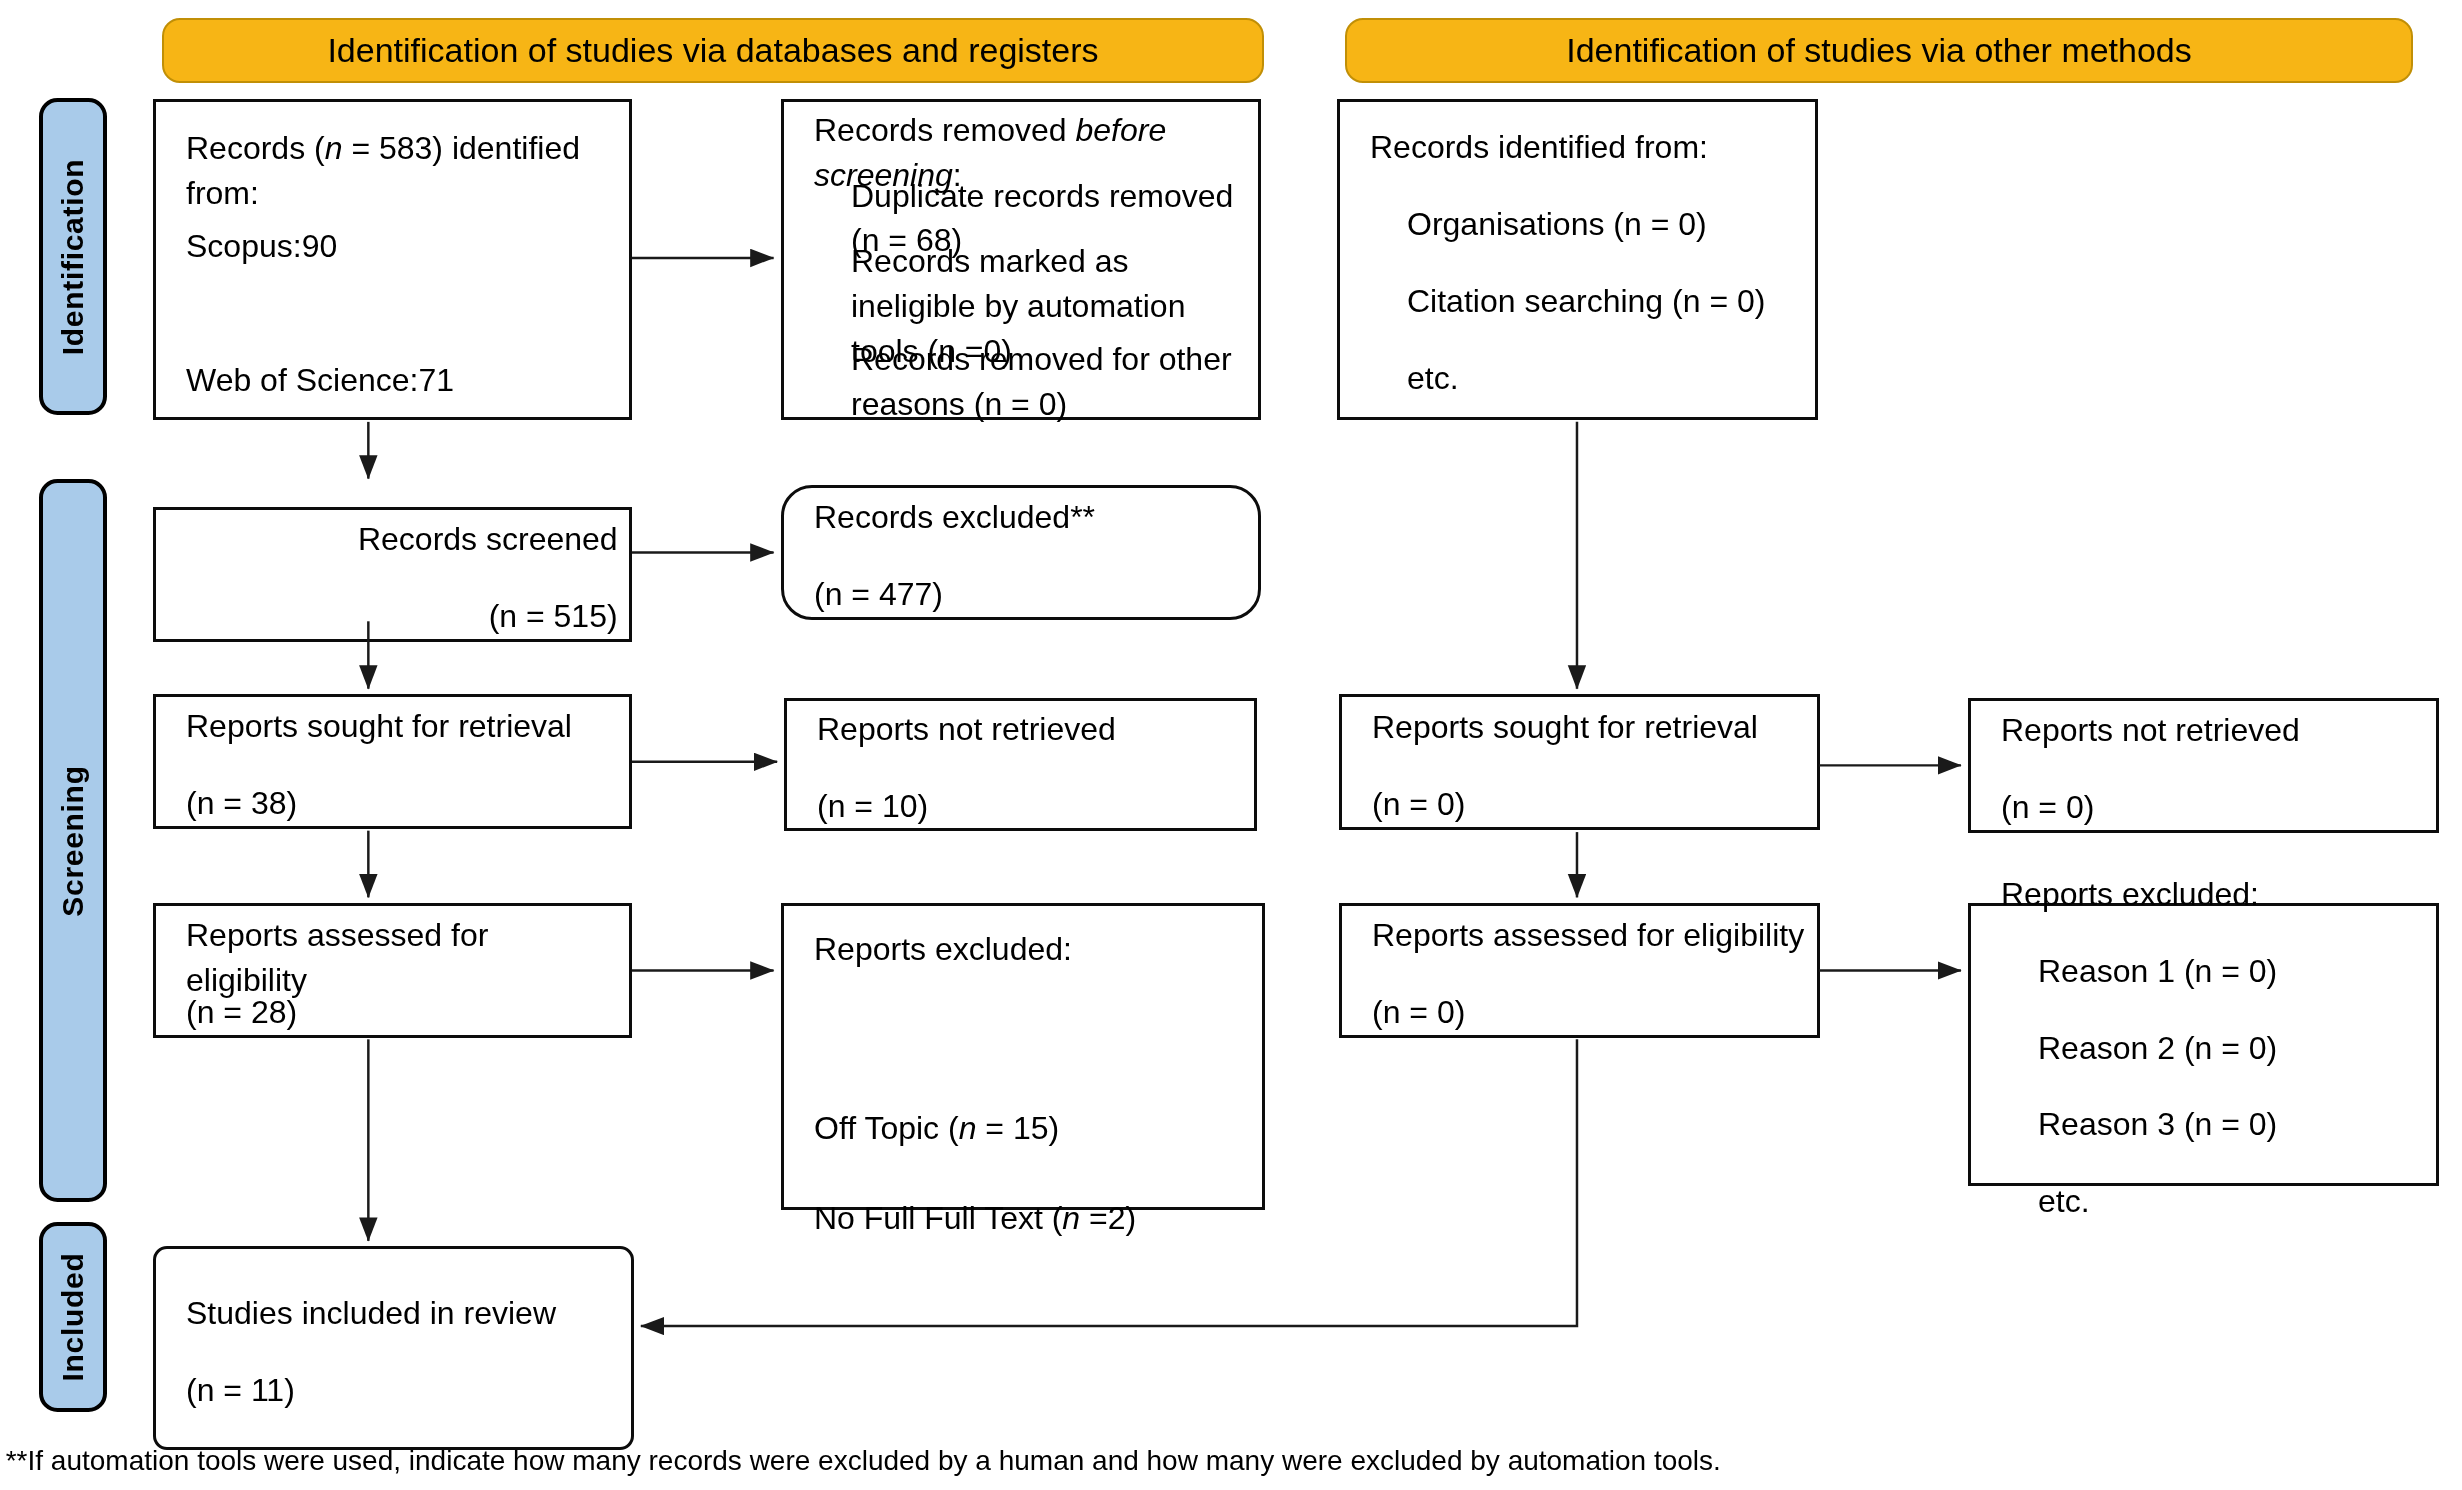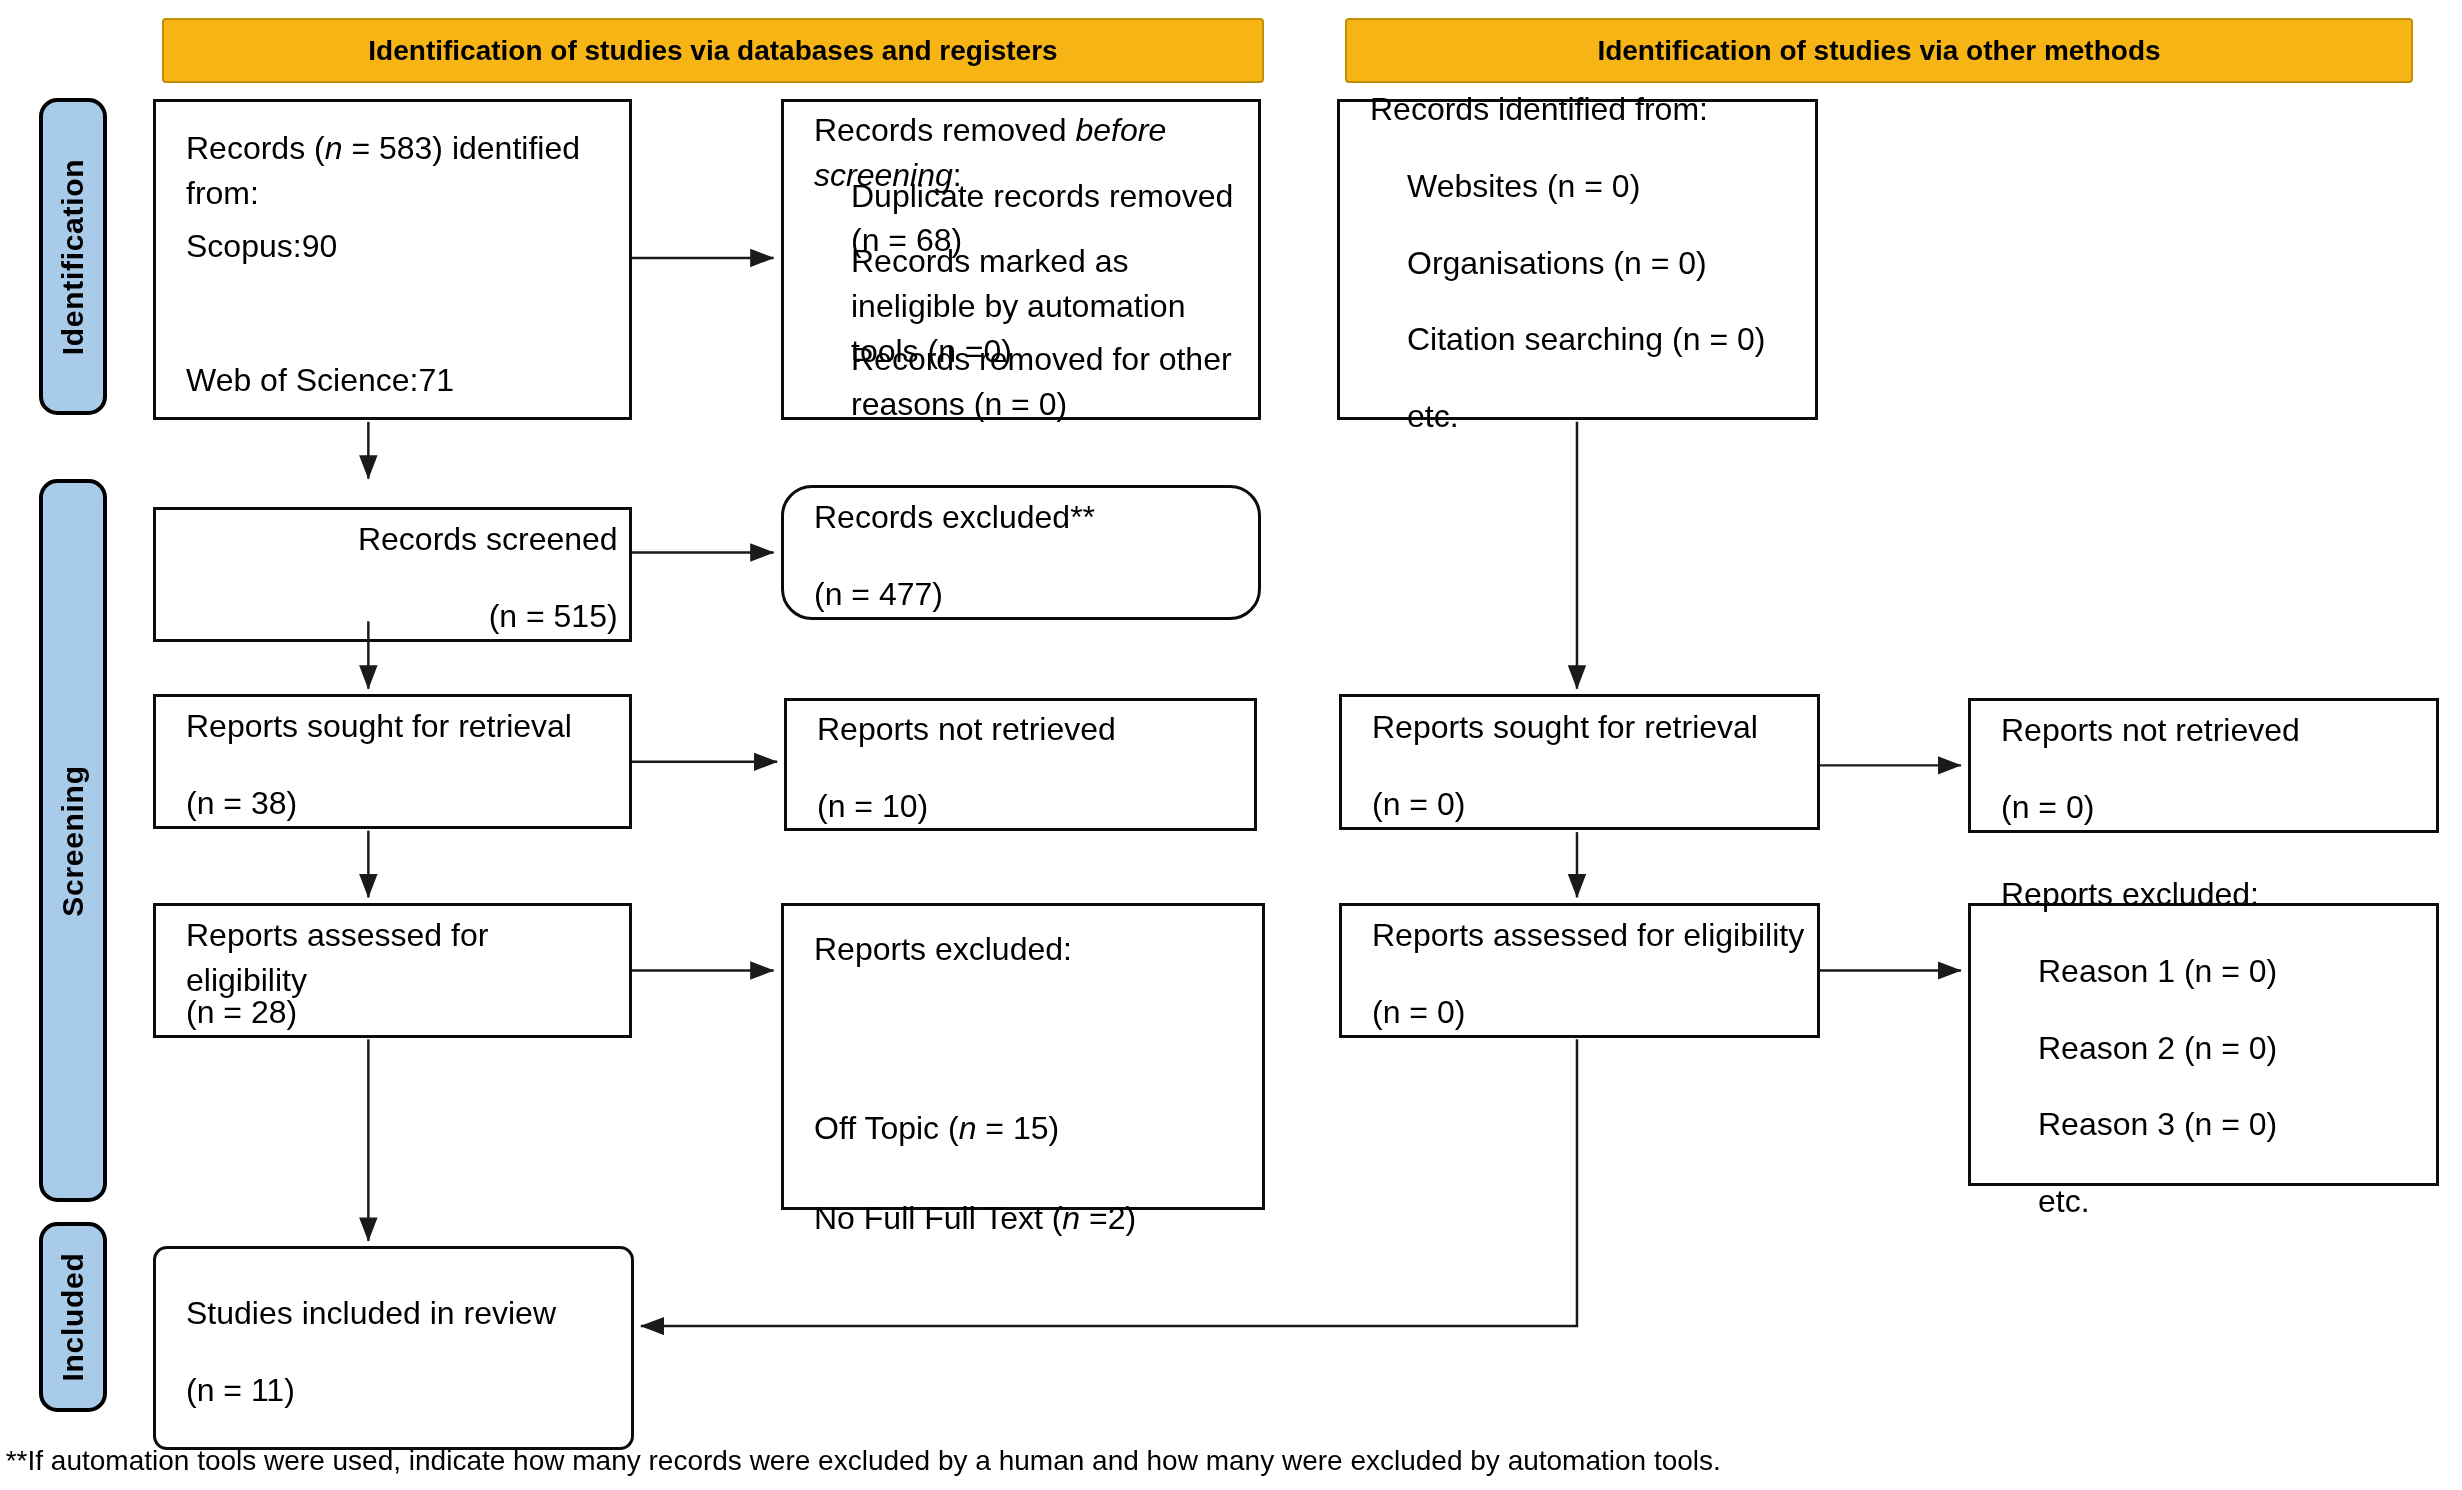--- a/index.html
+++ b/index.html
@@ -18,26 +18,26 @@
     font-family:"Liberation Sans", sans-serif;
     color:#000;
     overflow:hidden;
   }
   .banner{
     position:absolute;
     top:18px;
     height:65px;
     background:var(--gold);
     border:2.8px solid var(--gold-border);
-    border-radius:4px;
+    border-radius:18px;
     display:flex;
     align-items:center;
     justify-content:center;
-    font-weight:bold;
-    font-size:28px;
+    font-weight:normal;
+    font-size:34px;
     box-sizing:border-box;
   }
   .side{
     position:absolute;
     left:39px;
     width:68px;
     background:var(--blue);
     border:4.3px solid #000;
     border-radius:18.5px;
     display:flex;
@@ -108,21 +108,20 @@
       <div class="ln"><span>Web of Science:71</span></div>
     </div>
   <div class="box pt-sm" style="left:781px;top:99px;width:480px;height:321px;">
       <div class="ln"><span>Records removed </span><i>before screening</i><span>:</span></div>
       <div class="ln ind1"><span>Duplicate records removed (n = 68)</span></div>
       <div class="ln ind1"><span>Records marked as ineligible by automation tools (n =0)</span></div>
       <div class="ln ind1"><span>Records removed for other reasons (n = 0)</span></div>
     </div>
   <div class="box vc" style="left:1337px;top:99px;width:481px;height:321px;">
       <div class="ln"><span>Records identified from:</span></div>
-      <div class="ln ind1"><span>Websites (n = 0)</span></div>
       <div class="ln ind1"><span>Organisations (n = 0)</span></div>
       <div class="ln ind1"><span>Citation searching (n = 0)</span></div>
       <div class="ln ind1"><span>etc.</span></div>
     </div>
 
   <div class="box vc" style="left:153px;top:507px;width:479px;height:135px;text-align:right;">
       <div class="ln"><span>Records screened</span></div>
       <div class="ln"><span>(n = 515)</span></div>
     </div>
   <div class="box vc" style="left:781px;top:485px;width:480px;height:135px;border-radius:31px;">

